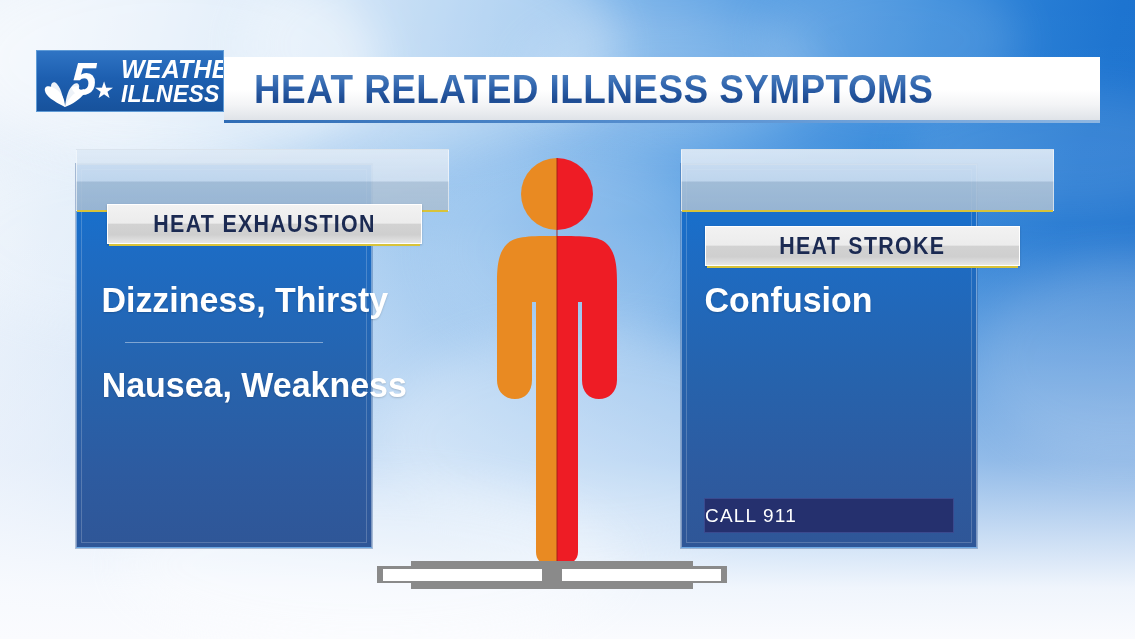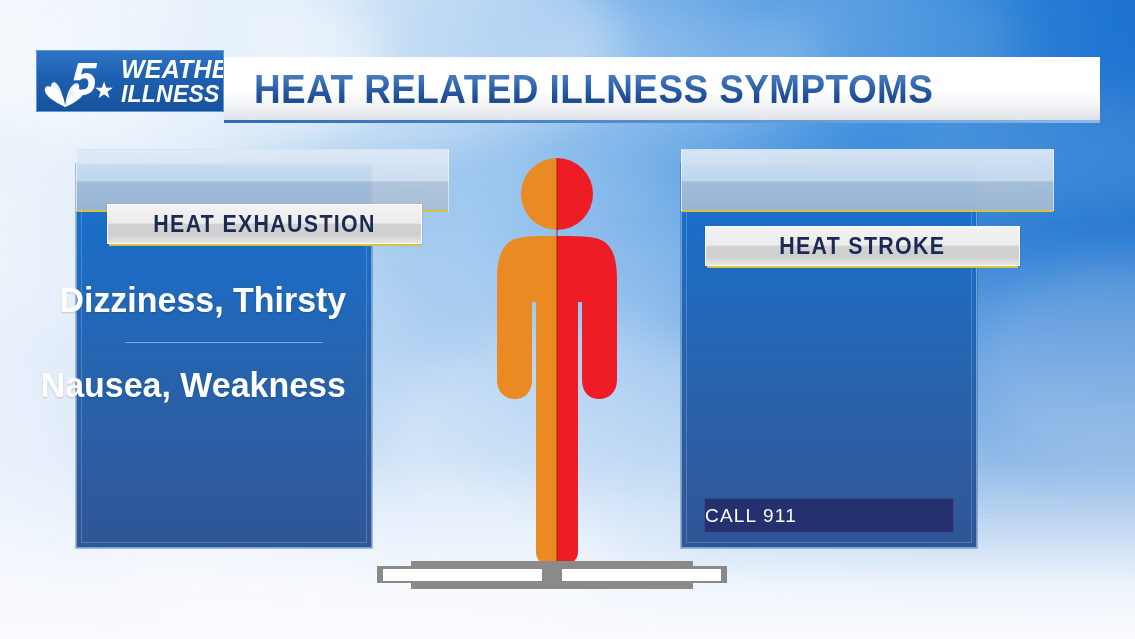--- a/index.html
+++ b/index.html
@@ -217,21 +217,21 @@
   
   .symptoms {
     position: absolute;
     left: 20px; right: 20px;
     top: 92px;
   }
   .symptom {
     height: 85px;
     display: flex;
     align-items: center;
-    justify-content: flex-end;
+    justify-content: flex-start;
     position: relative;
   }
   .symptom + .symptom::before {
     content: "";
     position: absolute;
     left: 28px; right: 28px; top: 0;
     height: 1px;
     background: rgba(255,255,255,.42);
   }
   .symptom span {
@@ -336,20 +336,23 @@
       </div>
     </div>
   </div>
 
   <div class="panel" id="panel-right">
     <div class="panel-glass"></div>
     <div class="panel-label">
       <span>HEAT STROKE</span>
     </div>
     <div class="symptoms">
+      <div class="symptom">
+        <span>Confusion</span>
+      </div>
     </div>
     <div class="call-bar">
       <span>CALL 911</span>
     </div>
   </div>
 
   <div id="figure">
     <svg viewBox="0 0 156 412" xmlns="http://www.w3.org/2000/svg">
       <defs>
         <clipPath id="clipLeft">

